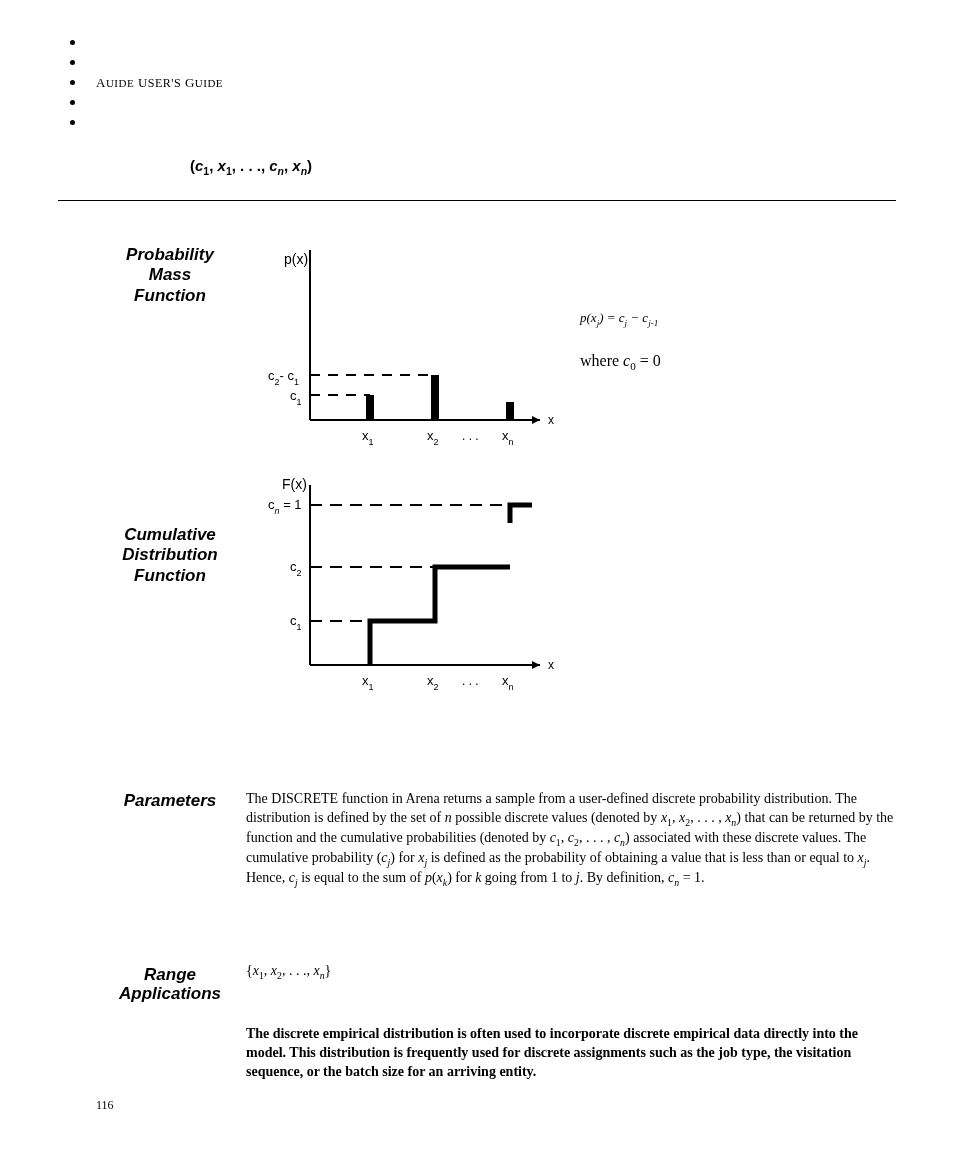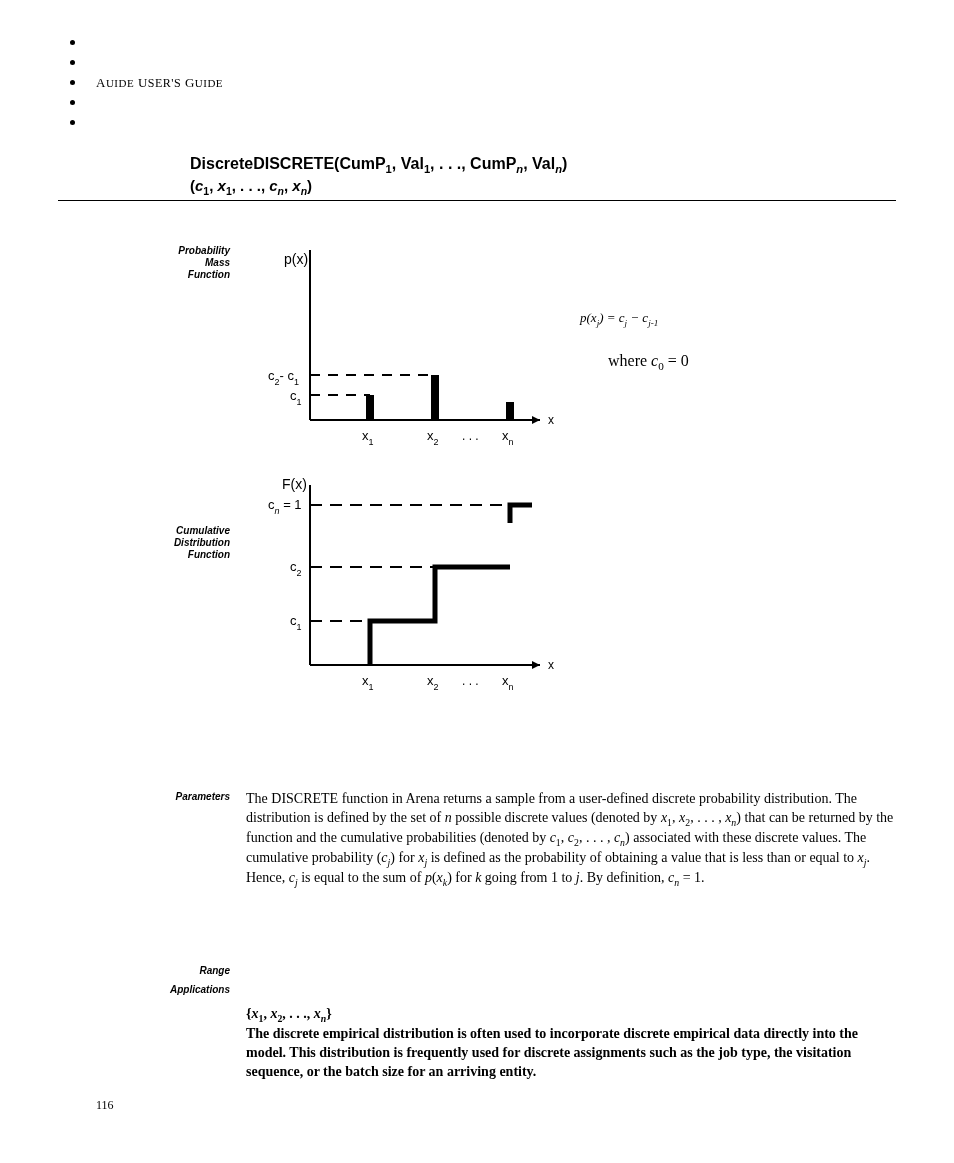--- a/index.html
+++ b/index.html
@@ -54,59 +54,58 @@
     left: 58px;
     right: 58px;
     top: 200px;
     border-top: 1px solid #000;
   }
   .side-label {
     position: absolute;
     font-family: Arial, Helvetica, sans-serif;
     font-weight: bold;
     font-style: italic;
-    font-size: 10px;
-    text-align: right;
+    font-size: 17px;
+    text-align: center;
     width: 120px;
     line-height: 1.2;
   }
   .sl-pmf { left: 110px; top: 245px; }
   .sl-cdf { left: 110px; top: 525px; }
   .sl-params { left: 110px; top: 791px; }
   .sl-range { left: 110px; top: 965px; }
   .sl-apps { left: 110px; top: 984px; }
   .body-text {
     position: absolute;
     left: 246px;
     right: 60px;
     font-size: 14px;
     line-height: 1.35;
   }
   .bt-params { top: 790px; }
-  .bt-range { top: 1005px; font-style: normal; font-weight: bold; }
+  .bt-range { top: 962px; font-style: normal; }
   .bt-apps { top: 1025px; font-weight: bold; }
   .page-num {
     position: absolute;
     left: 96px;
     top: 1098px;
     font-size: 12px;
   }
   .formula {
     position: absolute;
     left: 580px;
     top: 310px;
     font-size: 13px;
     font-style: italic;
   }
   .formula2 {
     position: absolute;
     left: 580px;
     top: 352px;
     font-size: 16px;
-    margin-left: 28px;
   }
   sub { font-size: 0.7em; vertical-align: sub; }
   .chart-area {
     position: absolute;
     left: 260px;
     top: 245px;
   }
 </style>
 </head>
 <body>
@@ -117,21 +116,20 @@
     <div></div>
     <div></div>
     <div></div>
 </div>
 
 <div class="header-guide">
   <span style="font-size:13px;">A<span style="font-size:11px;">UIDE</span> U<span style="font-size:12px;">SER'S</span> G<span style="font-size:11px;">UIDE</span></span>
 </div>
 
 <div class="title-block">
-  <div class="title-line1">DiscreteDISCRETE(CumP<sub>1</sub>, Val<sub>1</sub>, . . ., CumP<sub><i>n</i></sub>, Val<sub><i>n</i></sub>)</div>
   <div class="title-line2">(<i>c</i><sub>1</sub>, <i>x</i><sub>1</sub>, . . ., <i>c</i><sub><i>n</i></sub>, <i>x</i><sub><i>n</i></sub>)</div>
 </div>
 
 <div class="hr"></div>
 
 <div class="side-label sl-pmf">Probability<br>Mass<br>Function</div>
 <div class="side-label sl-cdf">Cumulative<br>Distribution<br>Function</div>
 <div class="side-label sl-params">Parameters</div>
 <div class="side-label sl-range">Range</div>
 <div class="side-label sl-apps">Applications</div>

